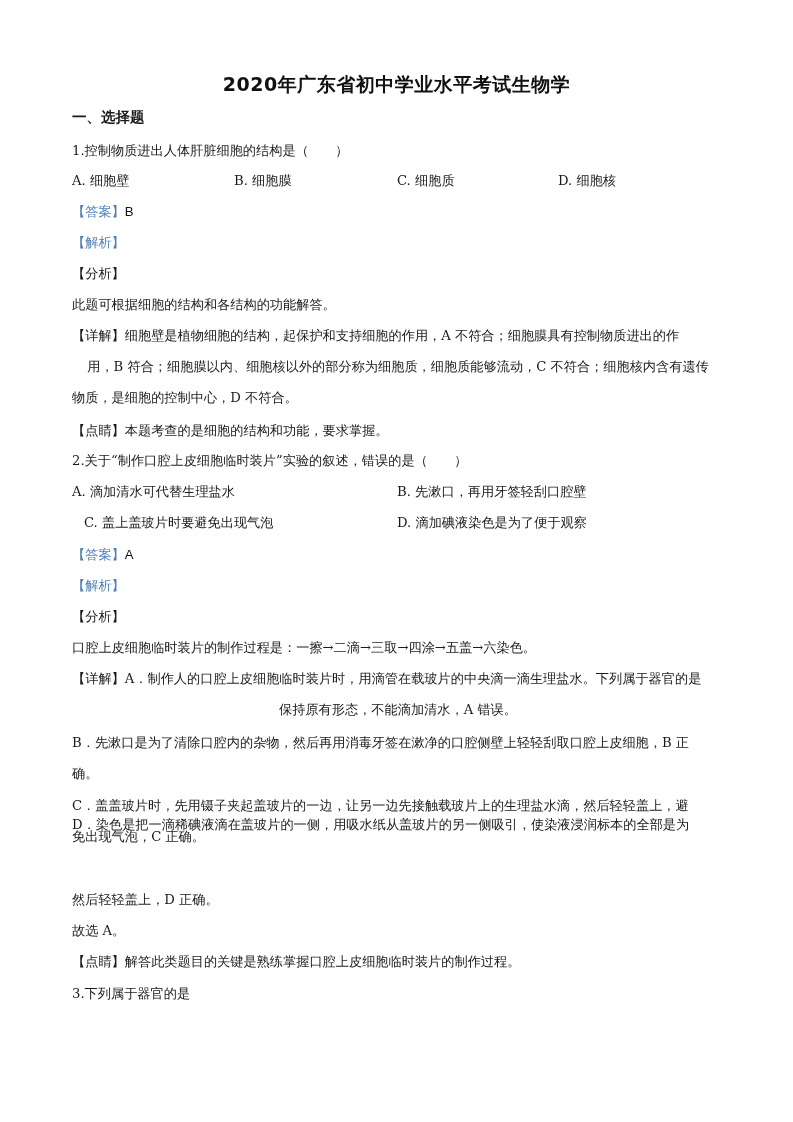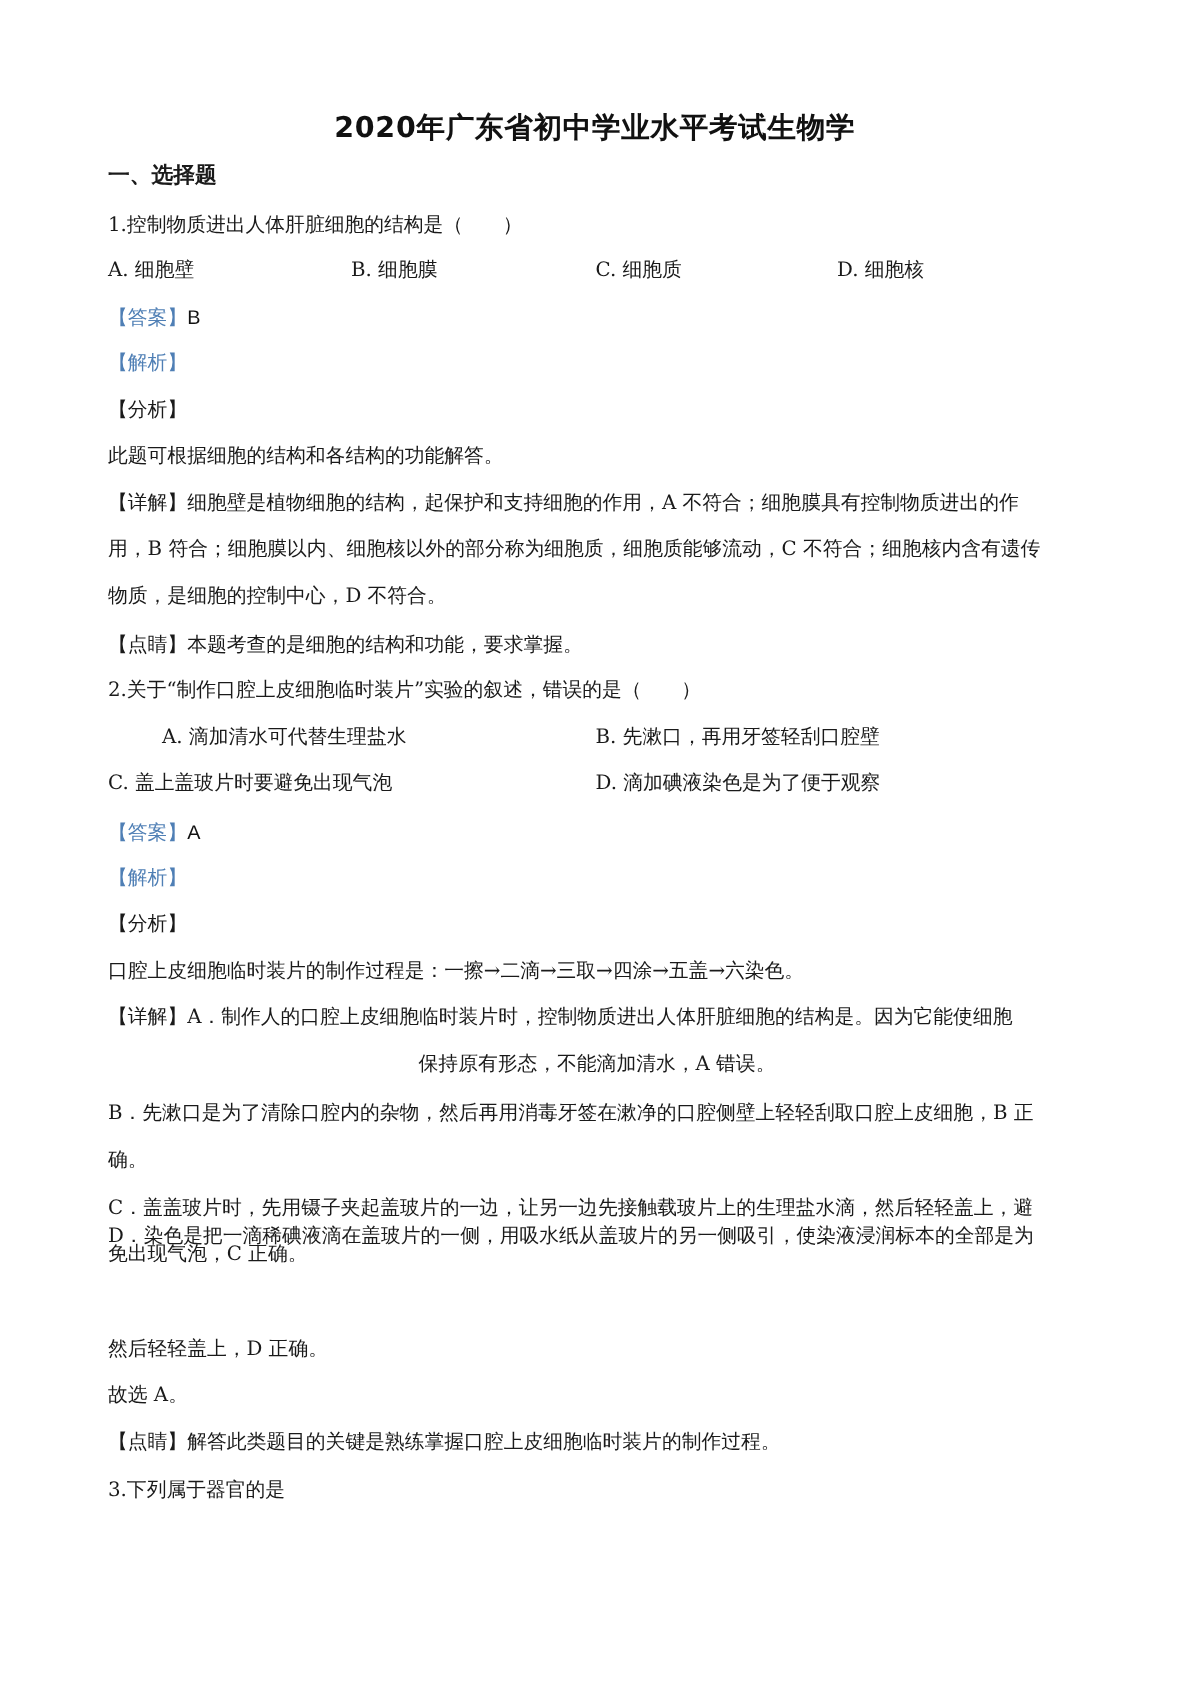--- a/index.html
+++ b/index.html
@@ -30,37 +30,37 @@
   <div class="opt" style="top:172px; left:397px;">C. 细胞质</div>
   <div class="opt" style="top:172px; left:558px;">D. 细胞核</div>
 
   <div class="line" style="top:203px;">
     <span class="blue">【答案】</span><span class="ans-val">B</span>
   </div>
   <div class="line blue" style="top:234px;">【解析】</div>
   <div class="line" style="top:265px;">【分析】</div>
   <div class="line" style="top:296px;">此题可根据细胞的结构和各结构的功能解答。</div>
   <div class="line" style="top:327px;">【详解】细胞壁是植物细胞的结构，起保护和支持细胞的作用，A 不符合；细胞膜具有控制物质进出的作</div>
-  <div class="line" style="top:358px;">用，B 符合；细胞膜以内、细胞核以外的部分称为细胞质，细胞质能够流动，C 不符合；细胞核内含有遗传</div>
+  <div class="line" style="top:358px;text-align:center;">用，B 符合；细胞膜以内、细胞核以外的部分称为细胞质，细胞质能够流动，C 不符合；细胞核内含有遗传</div>
   <div class="line" style="top:389px;">物质，是细胞的控制中心，D 不符合。</div>
   <div class="line" style="top:422px;">【点睛】本题考查的是细胞的结构和功能，要求掌握。</div>
 
   <div class="line" style="top:452px;">2.关于“制作口腔上皮细胞临时装片”实验的叙述，错误的是（　　）</div>
-  <div class="opt" style="top:483px; left:72px;margin-left:36px;">A.  滴加清水可代替生理盐水</div>
+  <div class="opt" style="top:483px; left:72px;">A.  滴加清水可代替生理盐水</div>
   <div class="opt" style="top:483px; left:397px;">B.  先漱口，再用牙签轻刮口腔壁</div>
-  <div class="opt" style="top:514px; left:72px;">C.  盖上盖玻片时要避免出现气泡</div>
+  <div class="opt" style="top:514px; left:84px;">C.  盖上盖玻片时要避免出现气泡</div>
   <div class="opt" style="top:514px; left:397px;">D.  滴加碘液染色是为了便于观察</div>
 
   <div class="line" style="top:546px;">
     <span class="blue">【答案】</span><span class="ans-val">A</span>
   </div>
   <div class="line blue" style="top:577px;">【解析】</div>
   <div class="line" style="top:608px;">【分析】</div>
   <div class="line" style="top:639px;">口腔上皮细胞临时装片的制作过程是：一擦→二滴→三取→四涂→五盖→六染色。</div>
-  <div class="line" style="top:670px;">【详解】A．制作人的口腔上皮细胞临时装片时，控制物质进出人体肝脏细胞的结构是。因为它能使细胞</div>
+  <div class="line" style="top:670px;">【详解】A．制作人的口腔上皮细胞临时装片时，用滴管在载玻片的中央滴一滴生理盐水。下列属于器官的是</div>
   <div class="line" style="top:701px;text-align:center;">保持原有形态，不能滴加清水，A 错误。</div>
   <div class="line" style="top:734px;">B．先漱口是为了清除口腔内的杂物，然后再用消毒牙签在漱净的口腔侧壁上轻轻刮取口腔上皮细胞，B 正</div>
   <div class="line" style="top:765px;">确。</div>
   <div class="line" style="top:797px;">C．盖盖玻片时，先用镊子夹起盖玻片的一边，让另一边先接触载玻片上的生理盐水滴，然后轻轻盖上，避</div>
   <div class="line" style="top:828px;">免出现气泡，C 正确。</div>
   <div class="line" style="top:816px;">D．染色是把一滴稀碘液滴在盖玻片的一侧，用吸水纸从盖玻片的另一侧吸引，使染液浸润标本的全部是为</div>
   <div class="line" style="top:891px;">然后轻轻盖上，D 正确。</div>
   <div class="line" style="top:922px;">故选 A。</div>
   <div class="line" style="top:953px;">【点睛】解答此类题目的关键是熟练掌握口腔上皮细胞临时装片的制作过程。</div>
 

